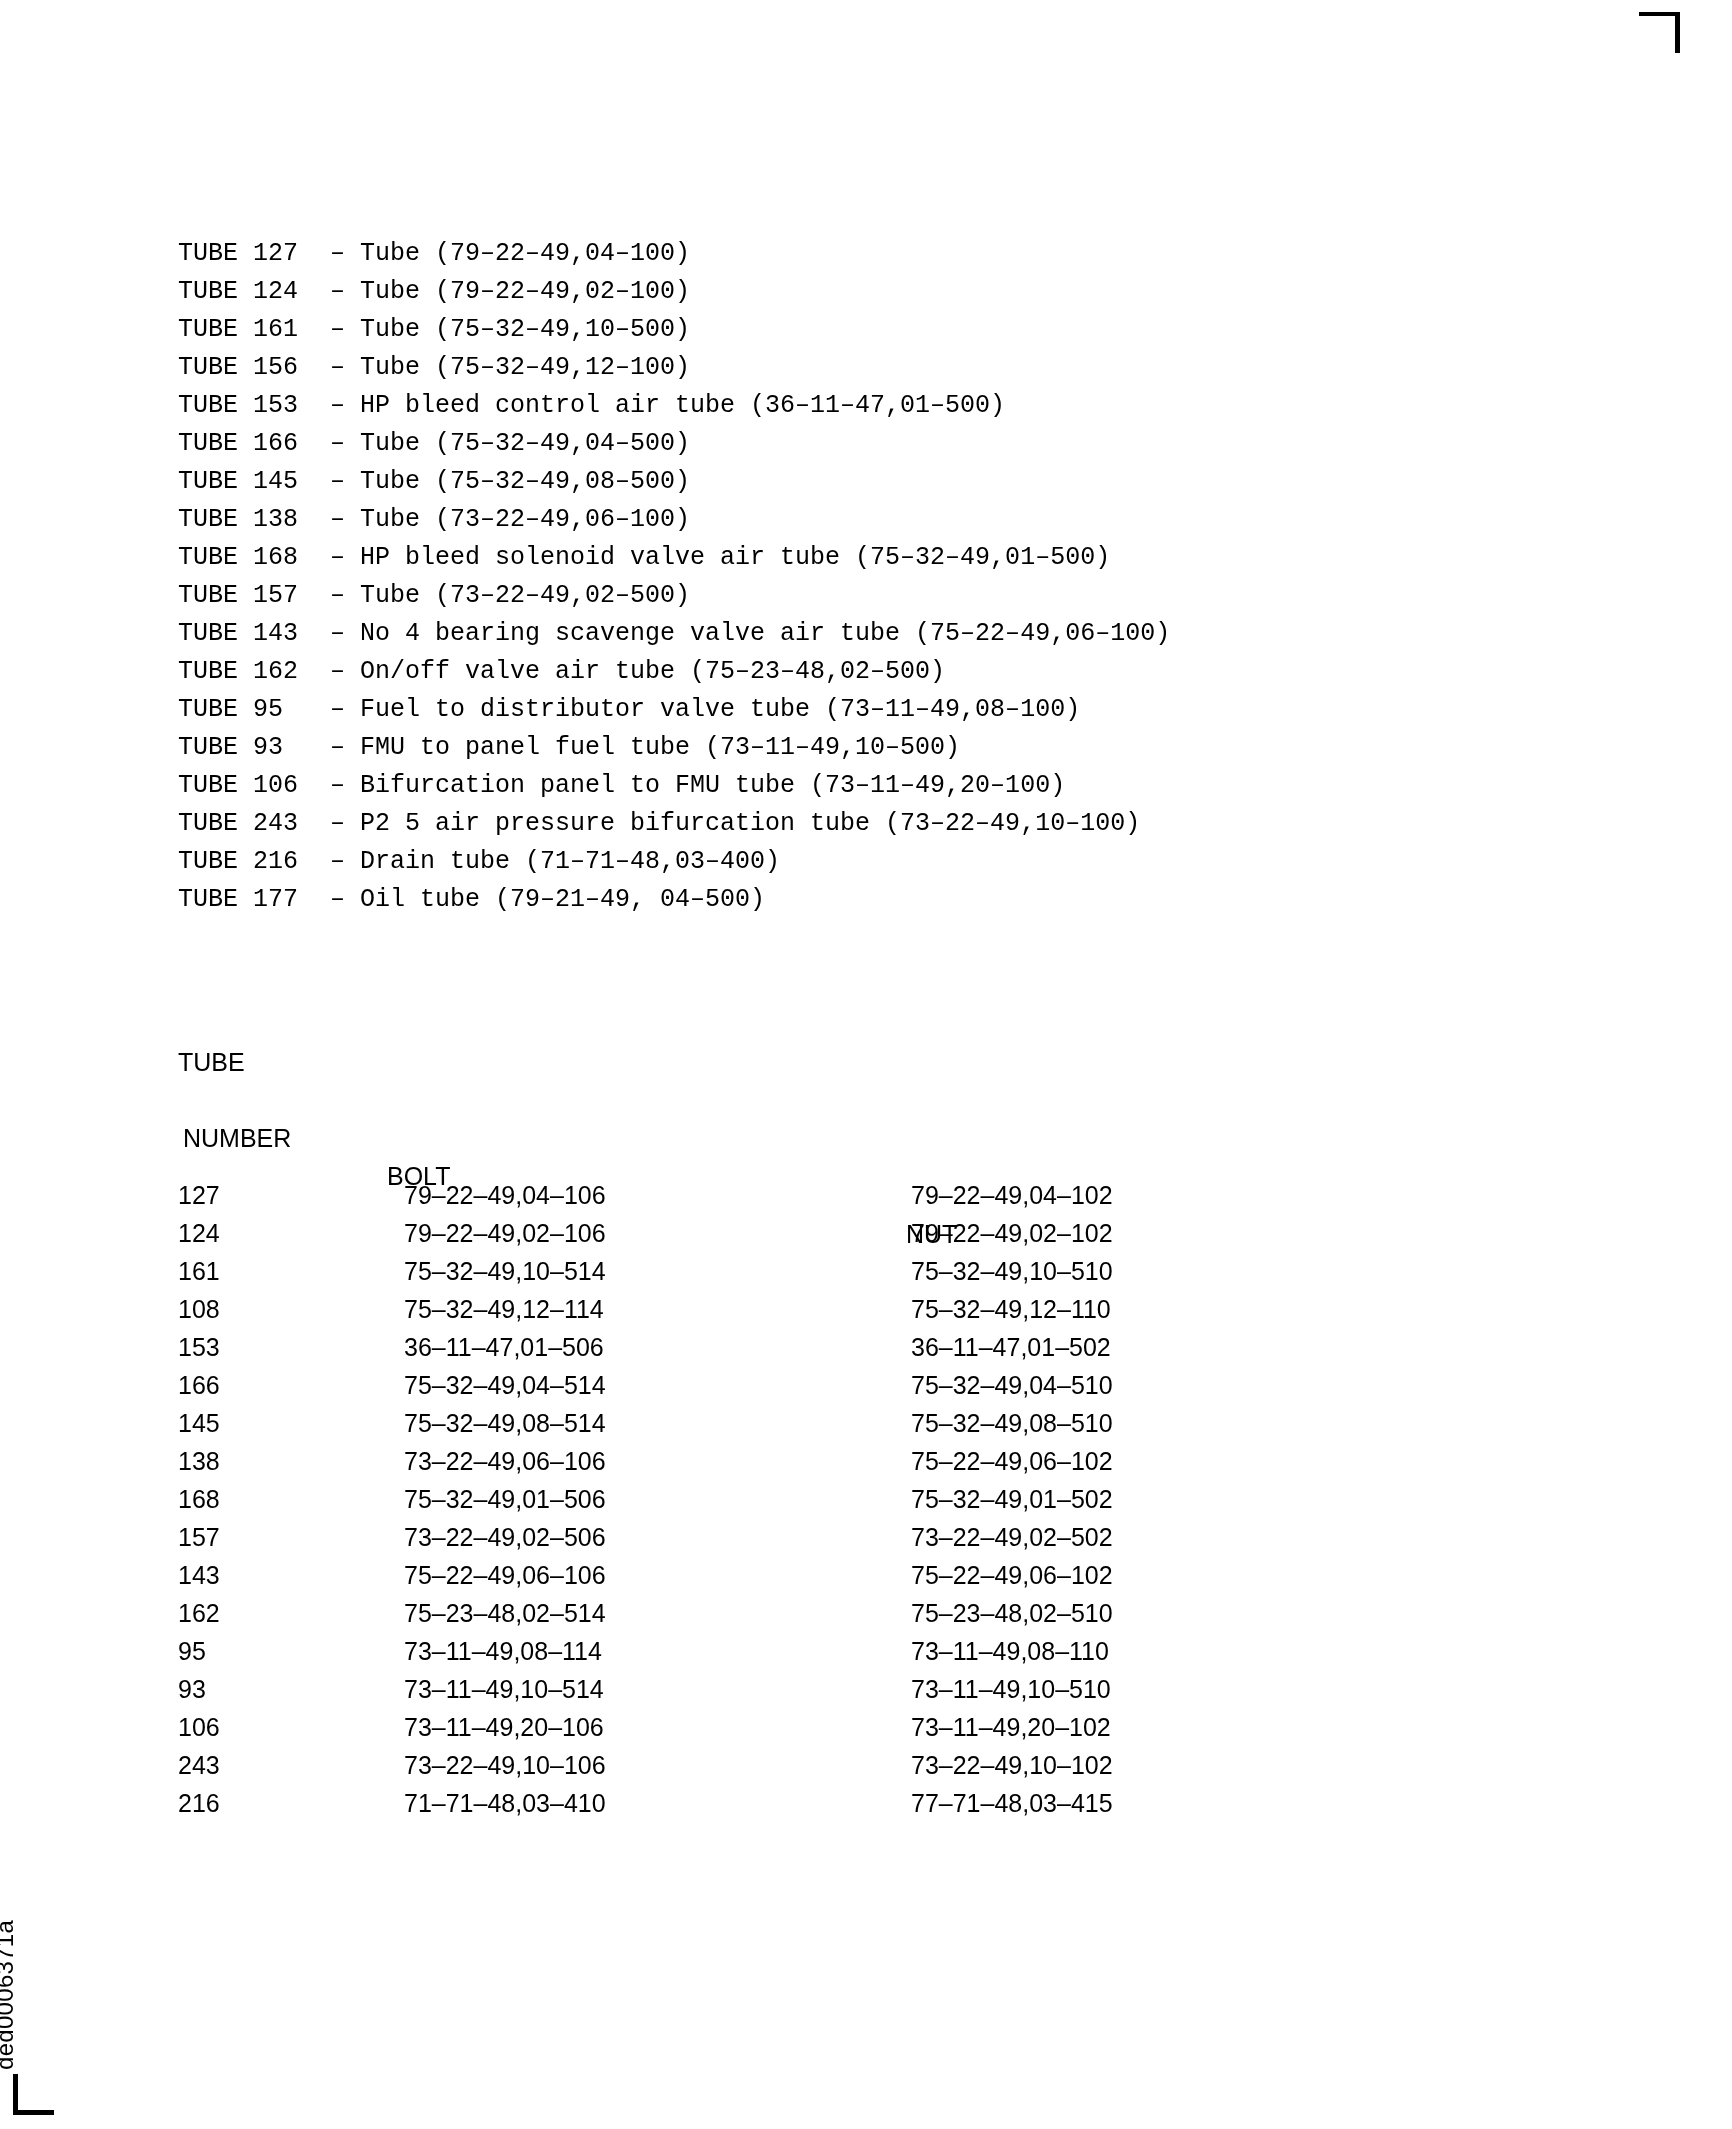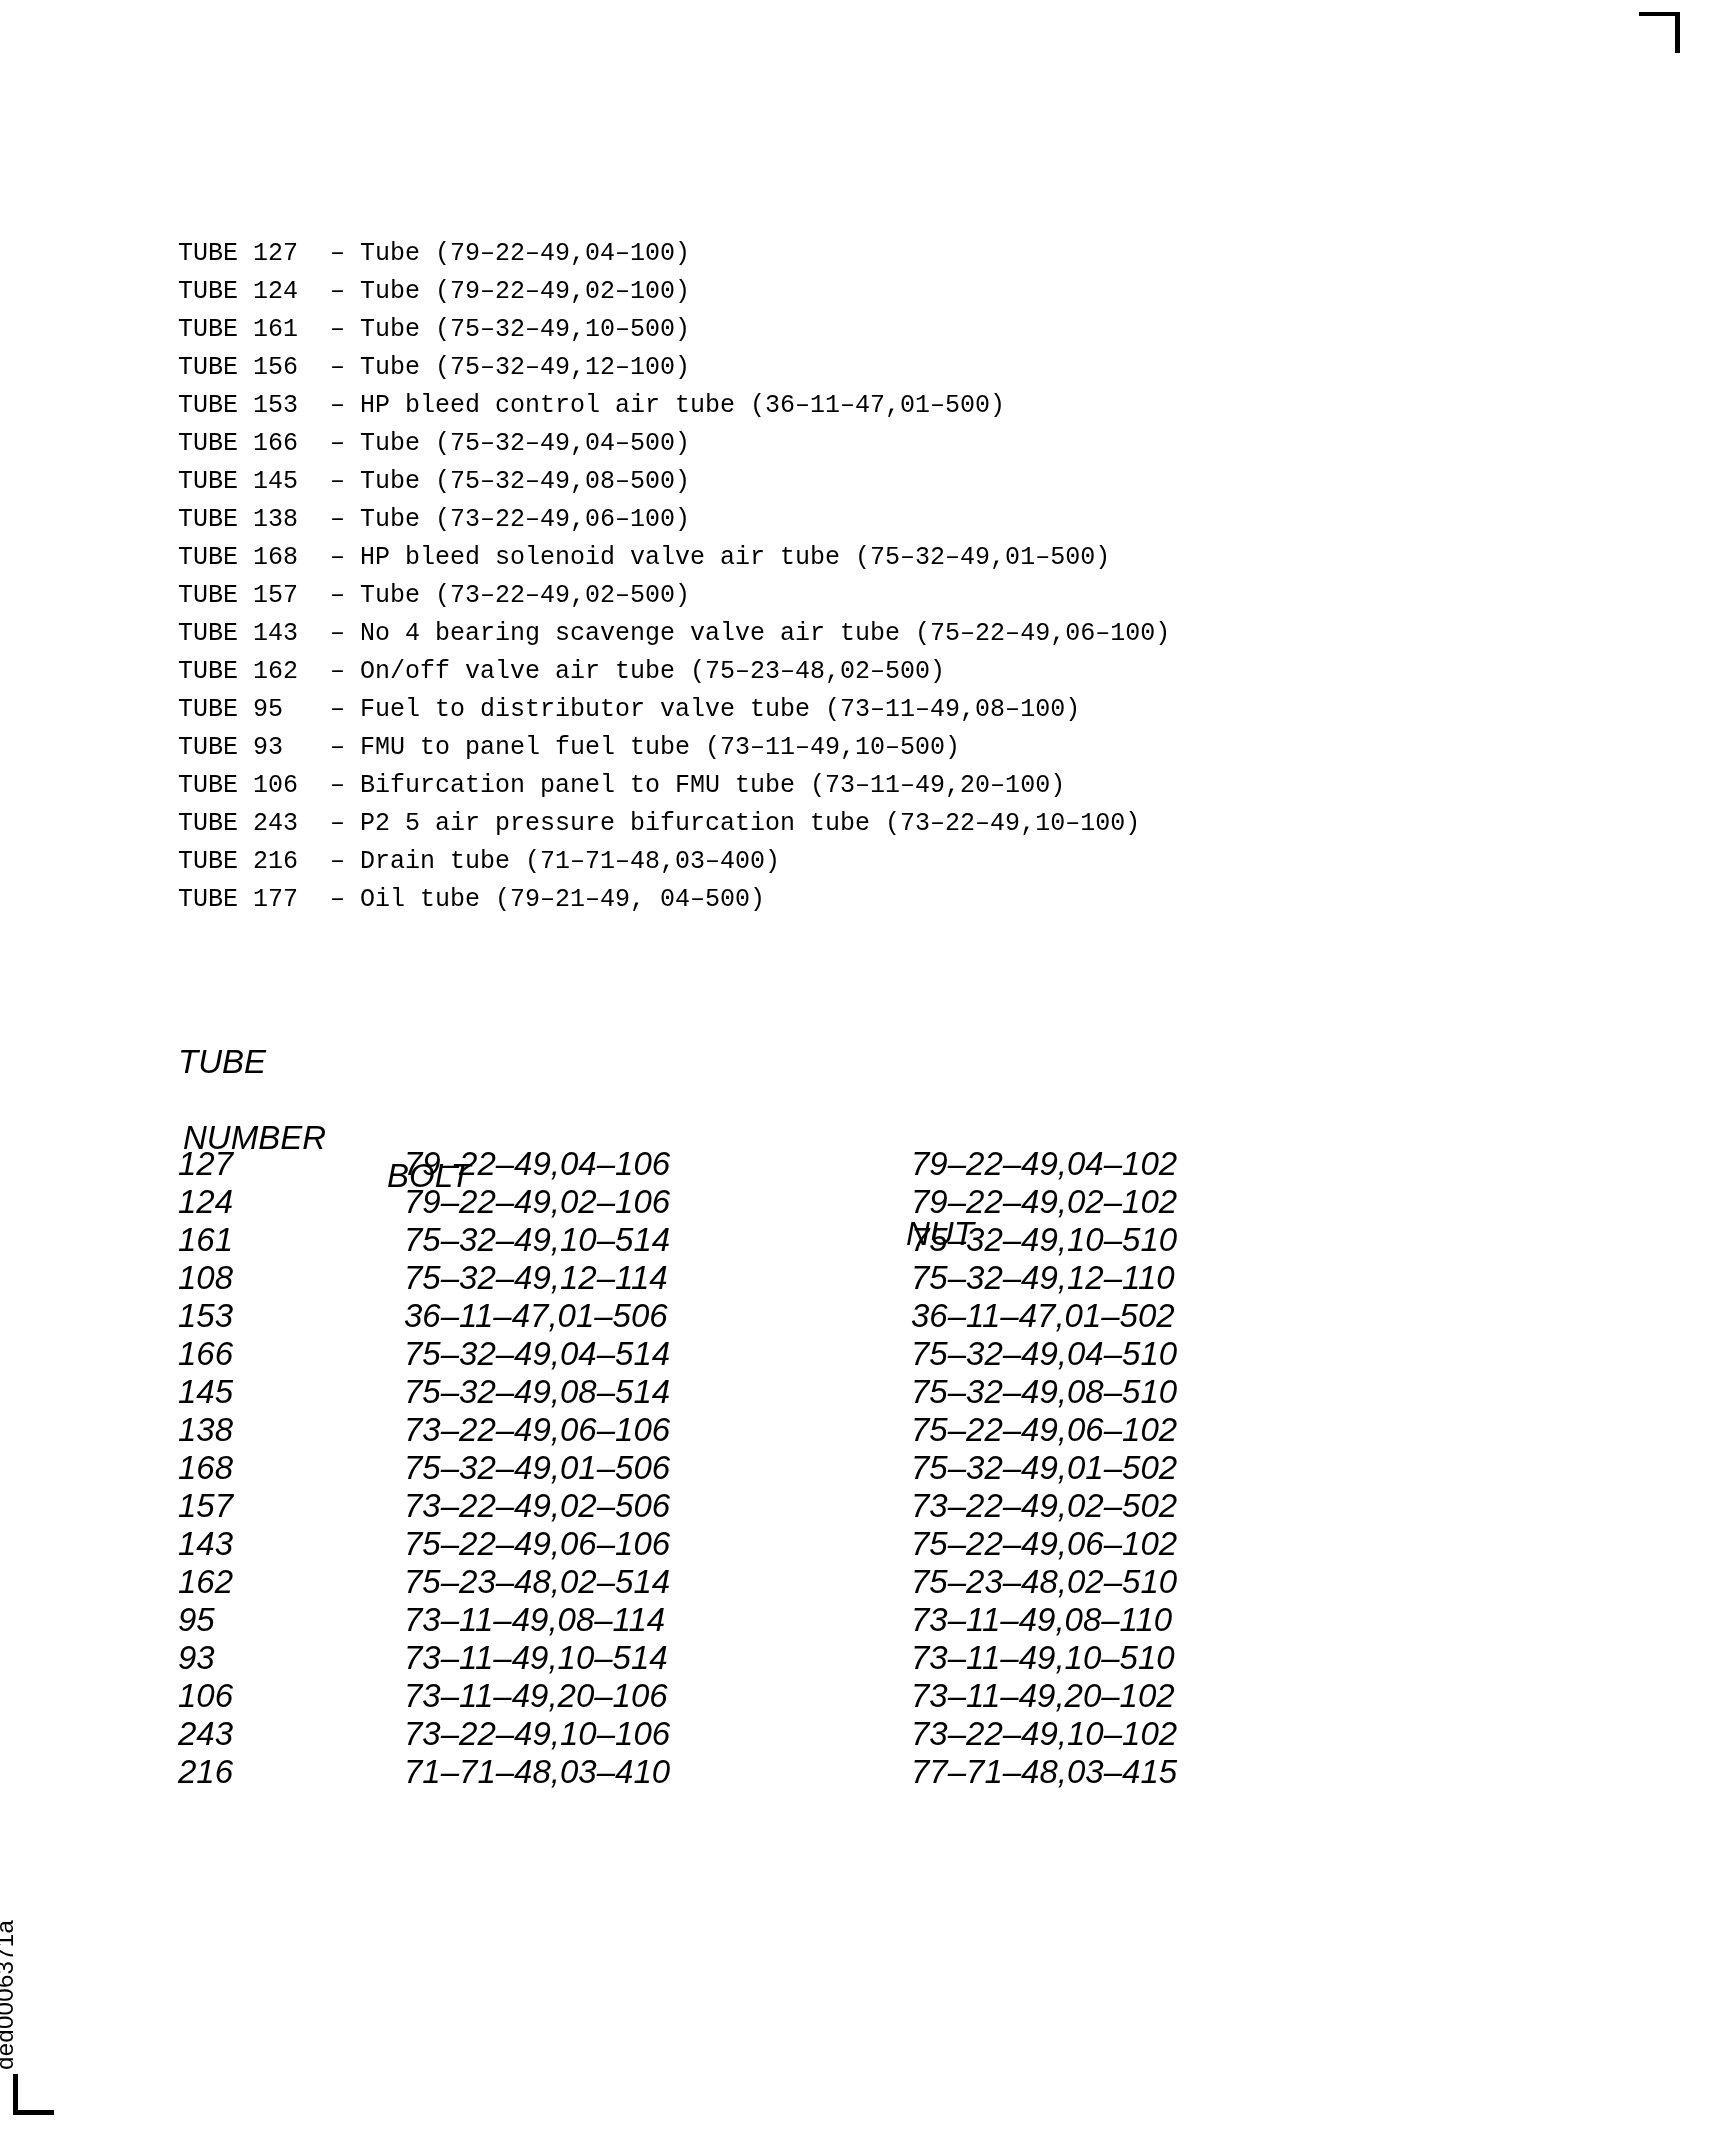--- a/index.html
+++ b/index.html
@@ -69,40 +69,39 @@
   .tube-label {
     display: inline-block;
     width: 152px;
   }
 
   
   .table-block {
     position: absolute;
     left: 178px;
     top: 1043px;
-    font-size: 33px;
-    font-style: italic;
+    font-size: 25px;
   }
   .hdr-tube {
     line-height: 38px;
     white-space: pre;
   }
   .hdr-row {
     position: relative;
     height: 38px;
     line-height: 38px;
     white-space: pre;
   }
   .hdr-number { position: absolute; left: 5px; }
   .hdr-bolt   { position: absolute; left: 209px; }
   .hdr-nut    { position: absolute; left: 728px; margin-top: 20px; }
 
   .rows {
     position: relative;
-    margin-top: 26px;
+    margin-top: 57px;
   }
   .data-row {
     position: relative;
     height: 38px;
     line-height: 38px;
     white-space: pre;
   }
   .cell-number { position: absolute; left: 0; }
   .cell-bolt   { position: absolute; left: 226px; }
   .cell-nut    { position: absolute; left: 733px; }

